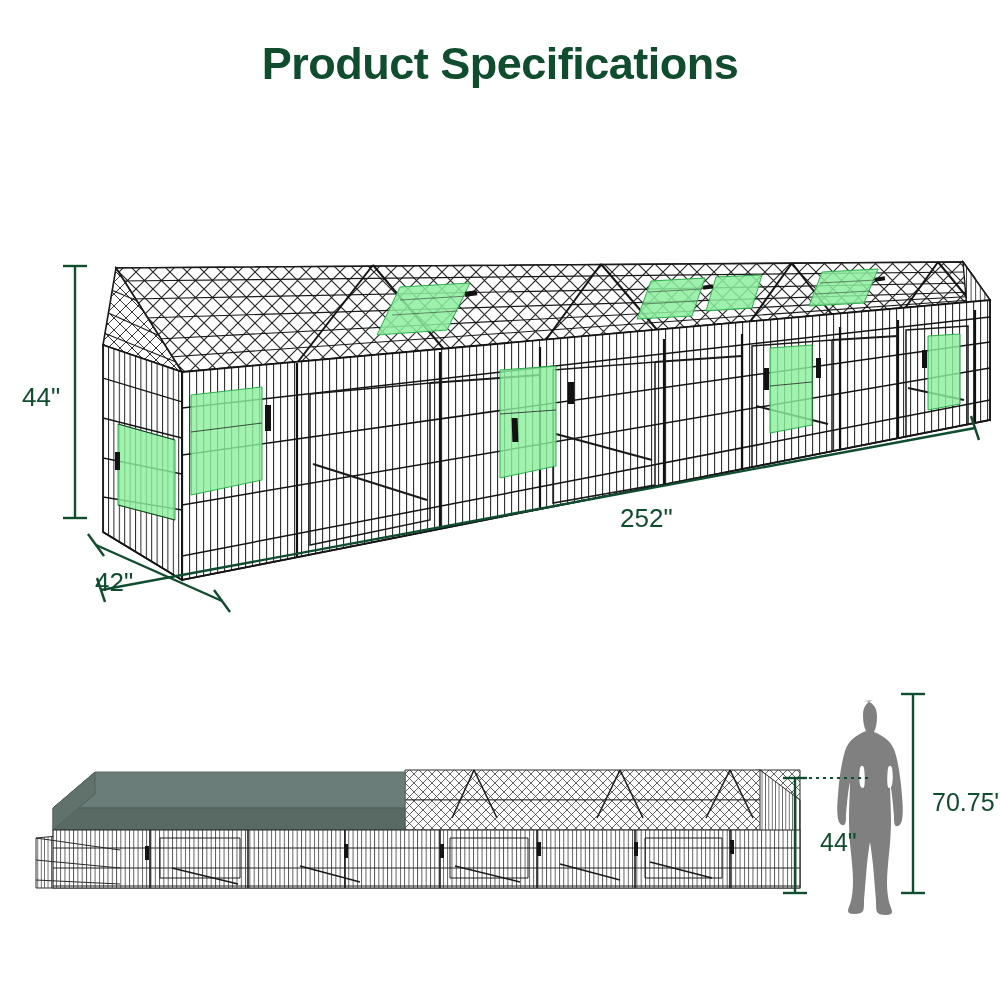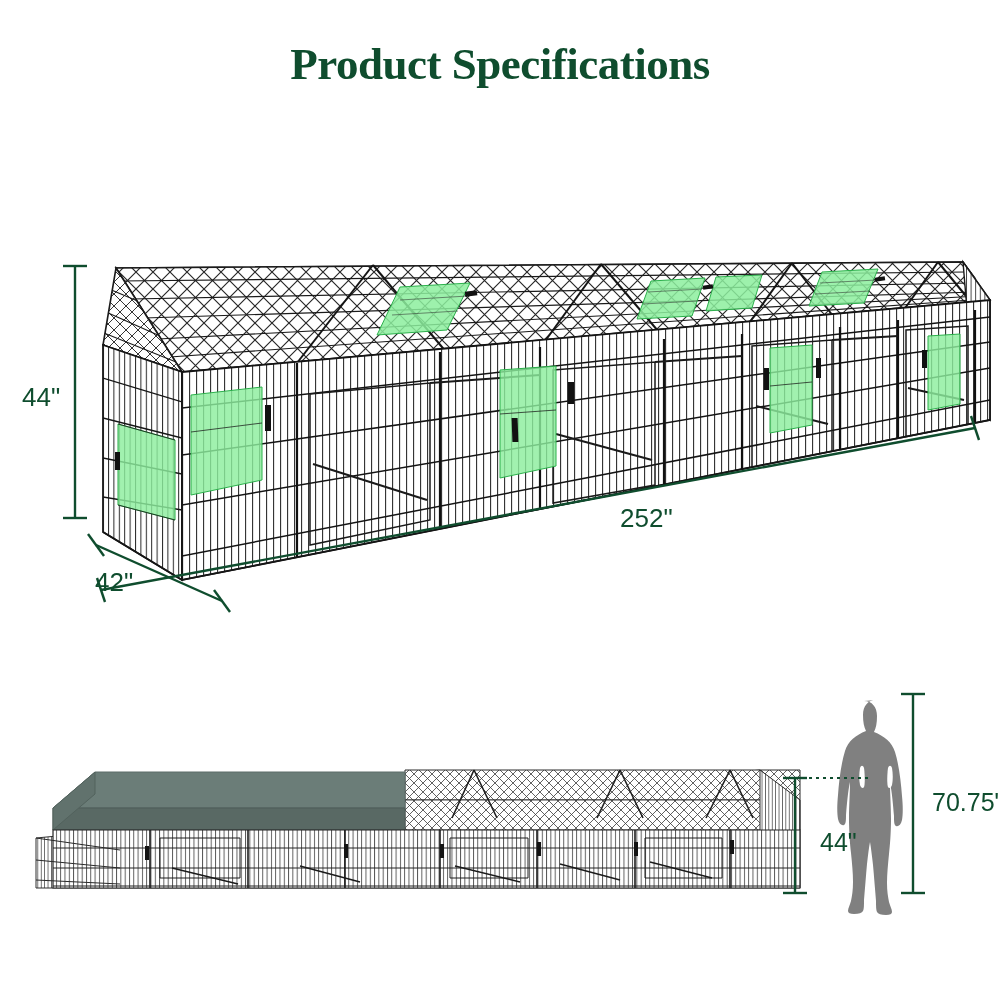--- a/index.html
+++ b/index.html
@@ -24,21 +24,21 @@
   #title {
     position: absolute;
     top: 38px;
     left: 0;
     width: 1000px;
     text-align: center;
     font-size: 45px;
     font-weight: bold;
     letter-spacing: -0.5px;
     color: #0f4d2e;
-    font-family: Liberation Serif, serif;
+    font-family: Liberation Sans, sans-serif;
   }
   .svg-layer {
     position: absolute;
     top: 0;
     left: 0;
     width: 1000px;
     height: 1000px;
   }
   .dim-label {
     position: absolute;

